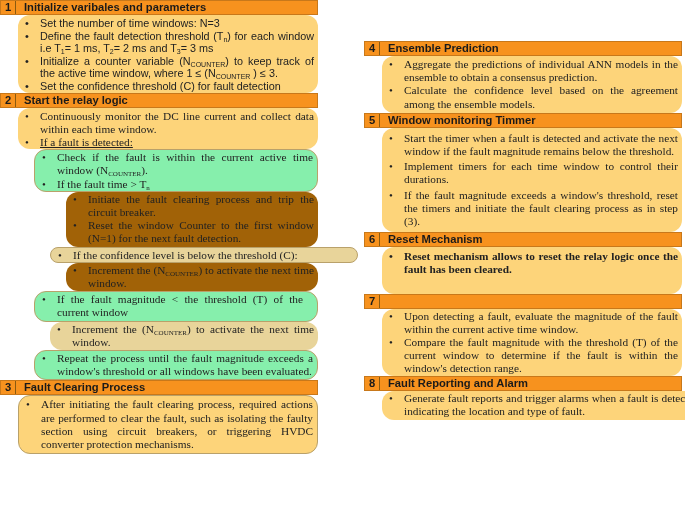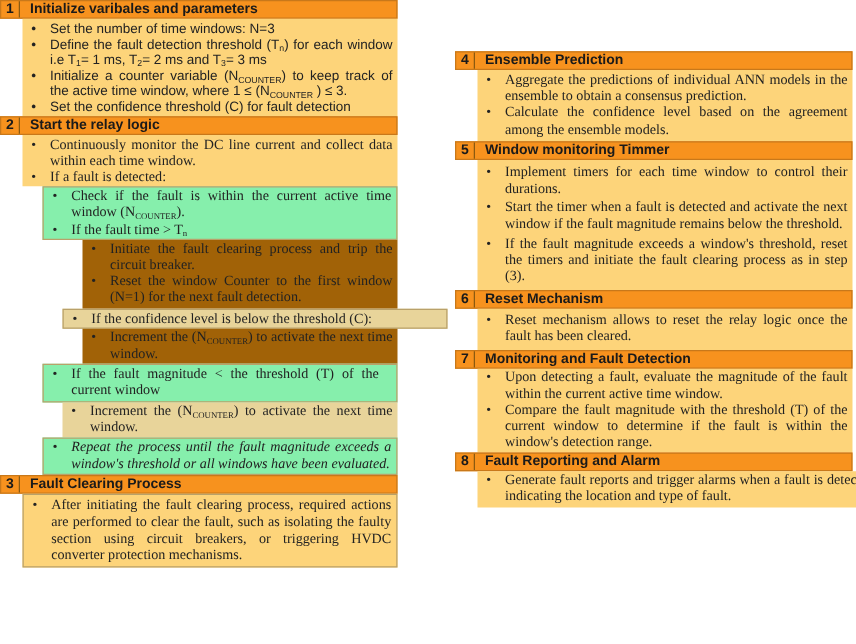--- a/index.html
+++ b/index.html
@@ -1,21 +1,21 @@
 <!DOCTYPE html>
 <html><head>
 <meta charset="utf-8">
 <style>
   html, body { margin:0; padding:0; background:#ffffff; }
   body { width:685px; height:515px; position:relative; overflow:hidden; font-family:"Liberation Serif", serif; color:#222; }
   .col { position:absolute; }
   .hdr { display:flex; align-items:center; height:15px; background:#f7921e; border:1px solid #c8781a; box-sizing:border-box; font-family:"Liberation Sans", sans-serif; font-weight:bold; font-size:11.2px; color:#1a1a1a; }
   .hdr .num { width:14px; text-align:center; border-right:1px solid #8a5a10; height:100%; line-height:13px; flex:0 0 auto; }
   .hdr .ttl { padding-left:8px; line-height:13px; white-space:nowrap; }
-  .blk { box-sizing:border-box; }
+  .blk { box-sizing:border-box;border-radius:12px; }
   .y1 { background:#fdd47a; }
   .y2 { background:#86efac; }
   .tan { background:#e8d49a; }
   .mauve { background:#a16207; }
   ul { margin:0; padding:0; list-style:none; }
   li { position:relative; padding-left:22px; font-size:11.3px; line-height:13.2px; text-align:justify; }
   li:before { content:"\2022"; position:absolute; left:7px; top:0; font-size:11px; }
   .sans li { font-family:"Liberation Sans", sans-serif; font-size:10.8px; line-height:12.6px; }
   sub { font-size:7px; vertical-align:-2px; line-height:0; }
   .bd { border:1px solid #b9a16a; }
@@ -38,21 +38,21 @@
     </ul>
   </div>
 
   <div class="hdr" style="width:318px;">
     <span class="num">2</span>
     <span class="ttl">Start the relay logic</span>
   </div>
   <div class="blk y1" style="margin-left:18px;width:300px;padding:2px 4px 0 0;">
     <ul>
       <li>Continuously monitor the DC line current and collect data within each time window.</li>
-      <li style=""><span>If a fault is detected:</span></li>
+      <li style="text-decoration:underline;"><span>If a fault is detected:</span></li>
     </ul>
   </div>
 
   <div class="blk y2 bd" style="margin-left:34px;width:284px;padding:1px 4px 0 0;">
     <ul>
       <li>Check if the fault is within the current active time window (N<sub>COUNTER</sub>).</li>
       <li>If the fault time &gt; T<sub>n</sub></li>
     </ul>
   </div>
 
@@ -78,21 +78,21 @@
   <div class="blk y2 bd" style="margin-left:34px;width:284px;padding:1px 14px 1px 0;">
     <ul>
       <li>If the fault magnitude &lt;  the threshold (T) of the current window</li>
     </ul>
   </div>
   <div class="blk tan" style="margin-left:50px;width:268px;padding:1px 4px 1px 0;">
     <ul>
       <li>Increment the (N<sub>COUNTER</sub>) to activate the next time window.</li>
     </ul>
   </div>
-  <div class="blk y2 bd" style="margin-left:34px;width:284px;padding:1px 4px 1px 0;font-style:italic;">
+  <div class="blk y2 bd" style="margin-left:34px;width:284px;padding:1px 4px 1px 0;">
     <ul>
       <li>Repeat the process until the fault magnitude exceeds a window's threshold or all windows have been evaluated.</li>
     </ul>
   </div>
 
   <div class="hdr" style="width:318px;">
     <span class="num">3</span>
     <span class="ttl">Fault Clearing Process</span>
   </div>
   <div class="blk y1 bd" style="margin-left:18px;width:300px;padding:2px 4px 2px 0;">
@@ -114,39 +114,38 @@
       <li>Calculate the confidence level based on the agreement among the ensemble models.</li>
     </ul>
   </div>
 
   <div class="hdr" style="width:318px;">
     <span class="num">5</span>
     <span class="ttl">Window monitoring Timmer</span>
   </div>
   <div class="blk y1" style="margin-left:18px;width:300px;padding:4px 4px 4px 0;">
     <ul>
+      <li style="margin-bottom:2px;">Start the timer when a fault is detected and activate the next window if the fault magnitude remains below the threshold.</li>
       <li style="margin-bottom:2px;">Implement timers for each time window to control their durations.</li>
-      <li style="margin-bottom:2px;">Start the timer when a fault is detected and activate the next window if the fault magnitude remains below the threshold.</li>
       <li>If the fault magnitude exceeds a window's threshold, reset the timers and initiate the fault clearing process as in step (3).</li>
     </ul>
   </div>
 
   <div class="hdr" style="width:318px;">
     <span class="num">6</span>
     <span class="ttl">Reset Mechanism</span>
   </div>
   <div class="blk y1" style="margin-left:18px;width:300px;padding:3px 4px 3px 0;">
     <ul>
-      <li style="margin-bottom:0;">Reset mechanism allows to reset the relay logic once the fault has been cleared.</li>
+      <li style="margin-bottom:14px;font-weight:bold;">Reset mechanism allows to reset the relay logic once the fault has been cleared.</li>
     </ul>
   </div>
 
   <div class="hdr" style="width:318px;">
     <span class="num">7</span>
-    <span class="ttl">Monitoring and Fault Detection</span>
   </div>
   <div class="blk y1" style="margin-left:18px;width:300px;padding:1px 4px 0 0;">
     <ul>
       <li>Upon detecting a fault, evaluate the magnitude of the fault within the current active time window.</li>
       <li>Compare the fault magnitude with the threshold (T) of the current window to determine if the fault is within the window's detection range.</li>
     </ul>
   </div>
 
   <div class="hdr" style="width:318px;">
     <span class="num">8</span>

